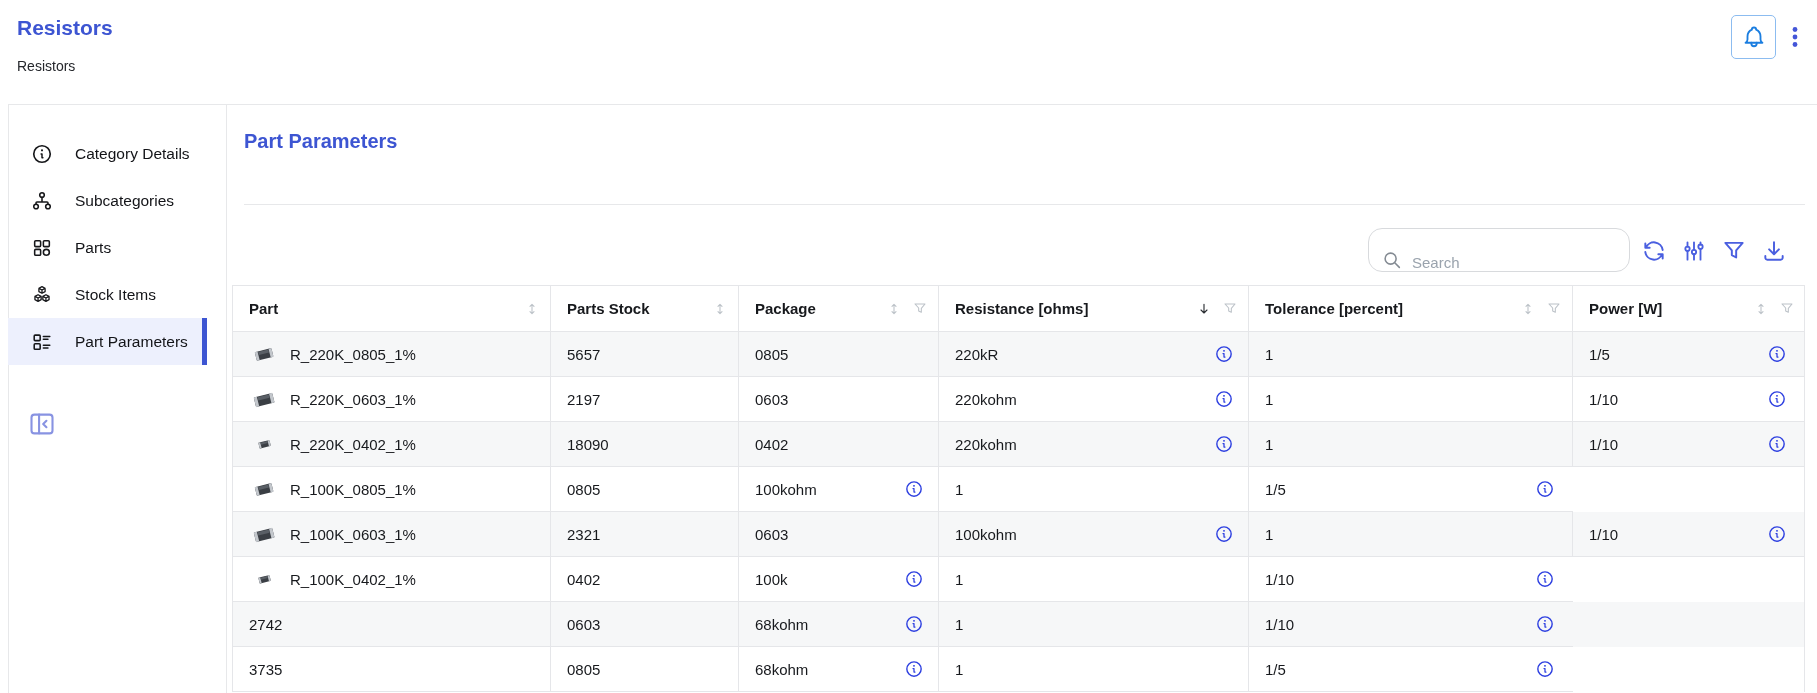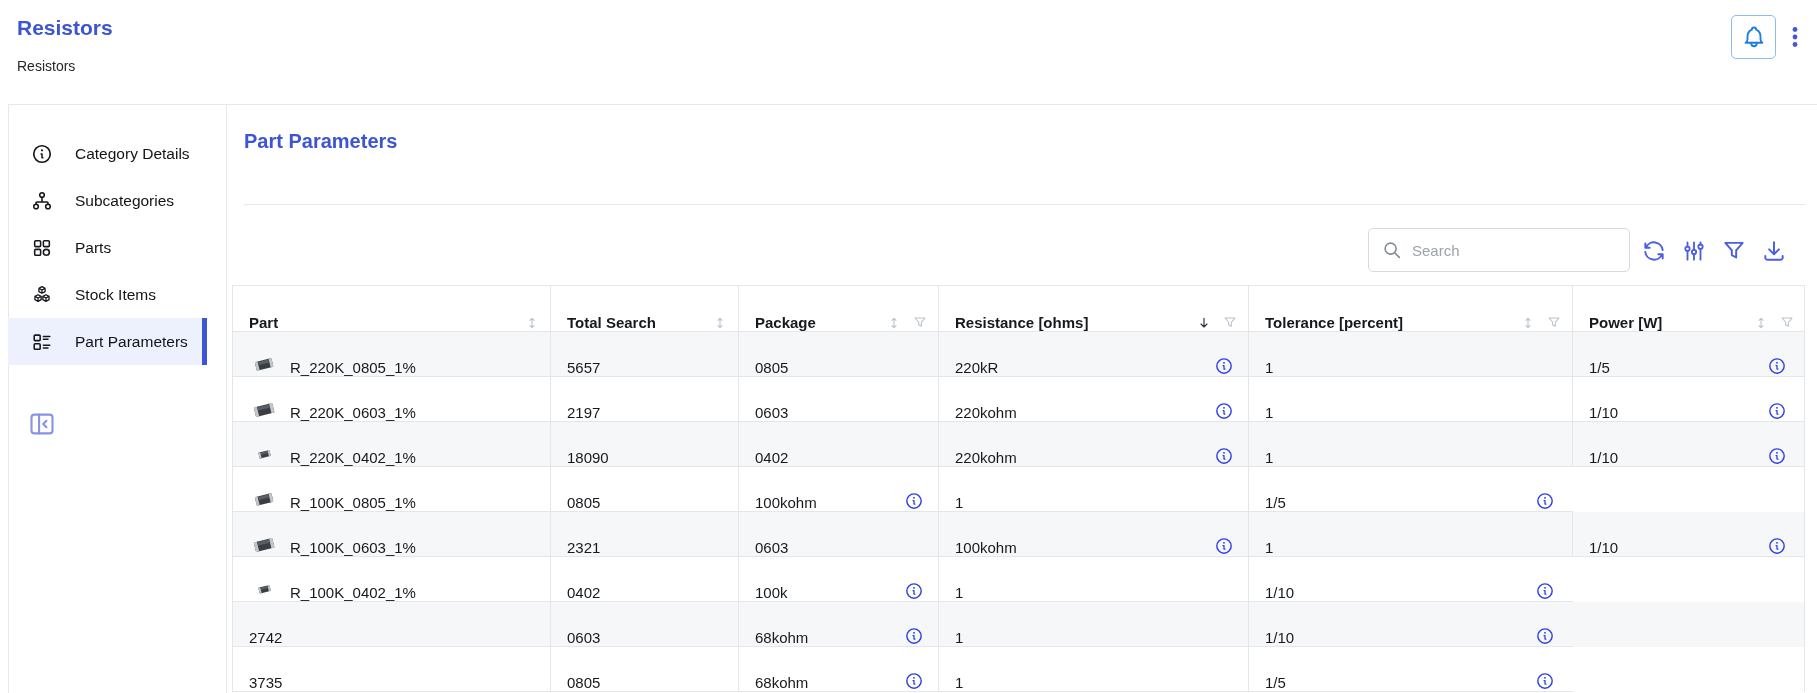--- a/index.html
+++ b/index.html
@@ -32,31 +32,31 @@
   
   .sidebar{position:absolute;left:8px;top:130px;width:199px}
   .side-item{height:47px;display:flex;align-items:center;padding-left:23px;gap:22px;font-size:15.5px;color:#131418;cursor:pointer;position:relative}
   .side-item .s-icon{width:22px;height:22px;color:#16171a;flex:none;display:flex}
   .side-item.selected{background:var(--selected-bg)}
   .side-item.selected::after{content:"";position:absolute;right:0;top:0;bottom:0;width:5px;background:var(--accent)}
   .collapse-btn{position:absolute;left:28px;top:410px;width:28px;height:28px;color:#8893e2;cursor:pointer}
   
   .panel-title{position:absolute;left:244px;top:130px;font-size:20px;font-weight:700;color:var(--accent)}
   .panel-divider{position:absolute;left:244px;top:204px;width:1561px;height:1px;background:var(--border)}
-  .search-box{position:absolute;left:1368px;top:228px;width:262px;height:44px;border:1px solid #d8dadd;border-radius:5px;
-    display:flex;align-items:center;padding:8px 12px;gap:9px;background:#fff}
+  .search-box{position:absolute;left:1368px;top:228px;width:262px;height:44px;border:1px solid #d8dadd;border-radius:14px;
+    display:flex;align-items:flex-end;padding:0 12px;gap:9px;background:#fff}
   .search-box .s-icon{width:22px;height:22px;color:#848b93;flex:none;display:flex}
   .search-box input{border:none;outline:none;font-size:15px;width:100%;font-family:"Liberation Sans",sans-serif;color:#30343a;background:transparent}
   .search-box input::placeholder{color:#9aa3ad}
   .toolbar-btns{position:absolute;left:1641px;top:238px;display:flex;gap:14px;align-items:center;color:var(--toolbar-icon)}
   .tool-btn{width:26px;height:26px;cursor:pointer;display:flex}
   
   .tbl{position:absolute;left:232px;top:285px;width:1573px;border:1px solid var(--tbl-border);border-bottom:none;background:#fff}
   .tr{display:grid;grid-template-columns:318px 188px 200px 310px 324px 232px;}
-  .tr > div{border-right:1px solid var(--tbl-border);border-bottom:1px solid var(--tbl-border);display:flex;align-items:flex-end;
+  .tr > div{border-right:1px solid var(--tbl-border);border-bottom:1px solid var(--tbl-border);display:flex;align-items:center;
     padding-left:16px;font-size:15px;overflow:hidden;white-space:nowrap}
   .tr > div:last-child{border-right:none}
   .thead .tr > div{height:46px;font-weight:700;padding-right:10px}
   .tbody .tr > div{height:45px}
   .tbody .tr:nth-child(odd){background:var(--stripe)}
   .hicons{margin-left:auto;display:flex;align-items:center;gap:10px;color:var(--muted-icon)}
   .hicons .sicon{width:16px;height:16px;display:flex}
   .sort-active{color:#2b2e33}
   .cell-info{margin-left:auto;margin-right:14px;width:20px;height:20px;color:var(--info-icon);cursor:pointer;display:flex;flex:none}
   .part-thumb{width:30px;height:24px;margin-right:11px;flex:none;display:flex;align-items:center;justify-content:center}
@@ -209,21 +209,21 @@
           <span>Part</span>
           <span class="hicons">
             <span class="sicon">
               <svg class="icon-svg" viewBox="0 0 24 24" fill="none" stroke="currentColor" stroke-width="1.6" stroke-linecap="round" stroke-linejoin="round">
                 <path d="M12 5.5v13M9 8l3-3 3 3M9 16l3 3 3-3"></path>
               </svg>
             </span>
           </span>
         </div>
         <div>
-          <span>Total Search</span>
+          <span>Parts Stock</span>
           <span class="hicons">
             <span class="sicon">
               <svg class="icon-svg" viewBox="0 0 24 24" fill="none" stroke="currentColor" stroke-width="1.6" stroke-linecap="round" stroke-linejoin="round">
                 <path d="M12 5.5v13M9 8l3-3 3 3M9 16l3 3 3-3"></path>
               </svg>
             </span>
           </span>
         </div>
         <div>
           <span>Package</span>

